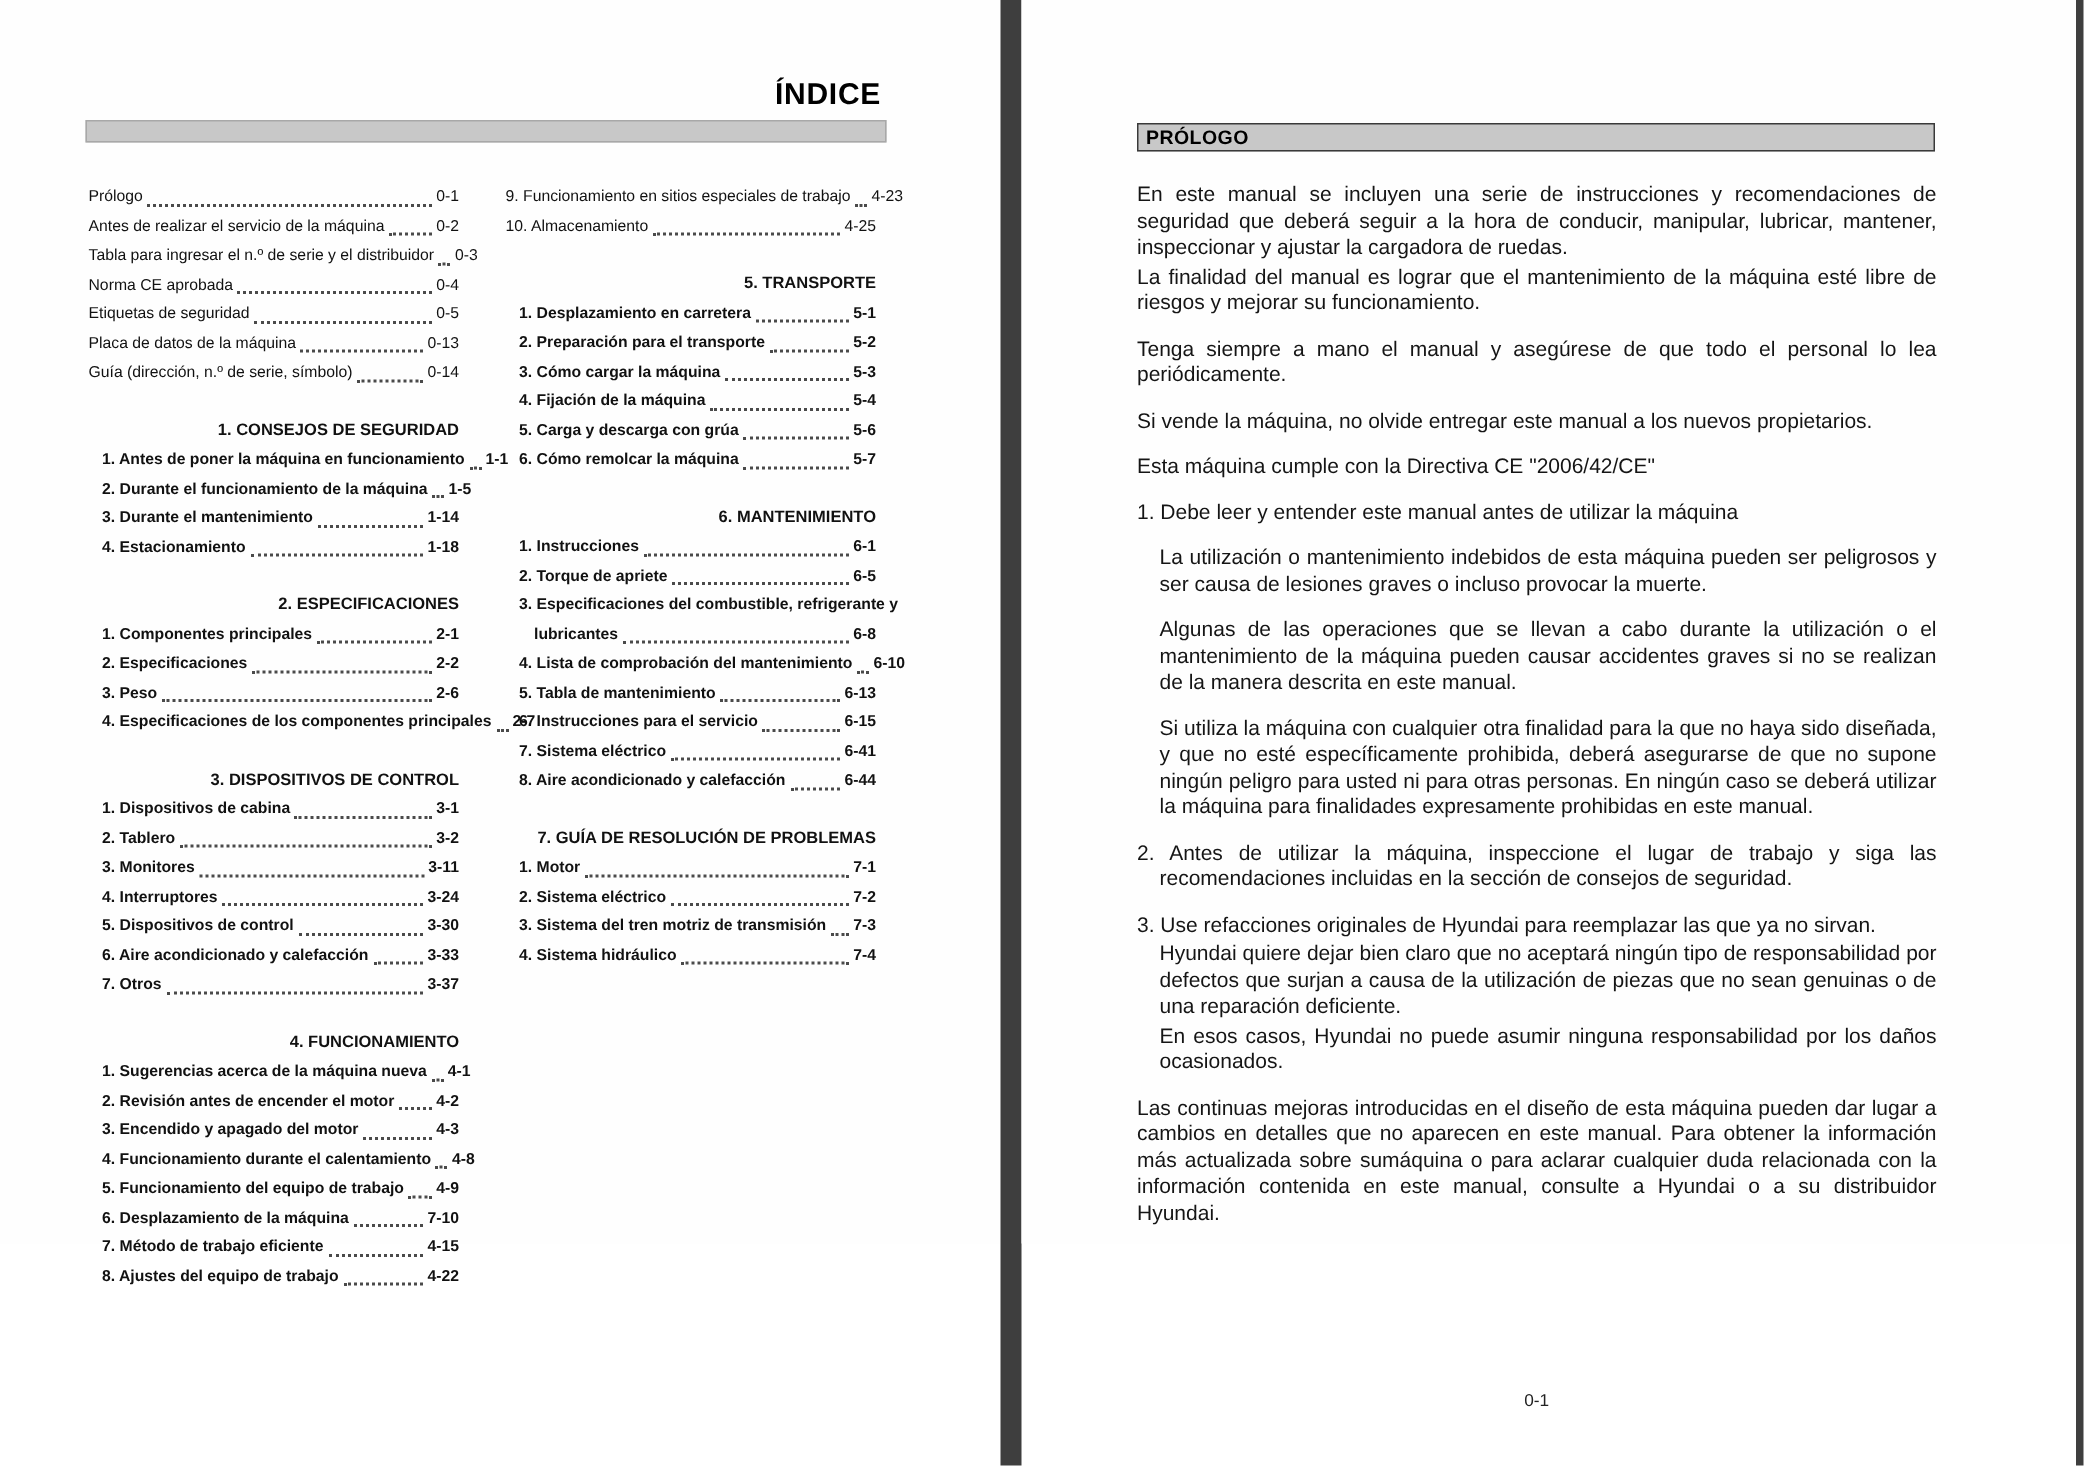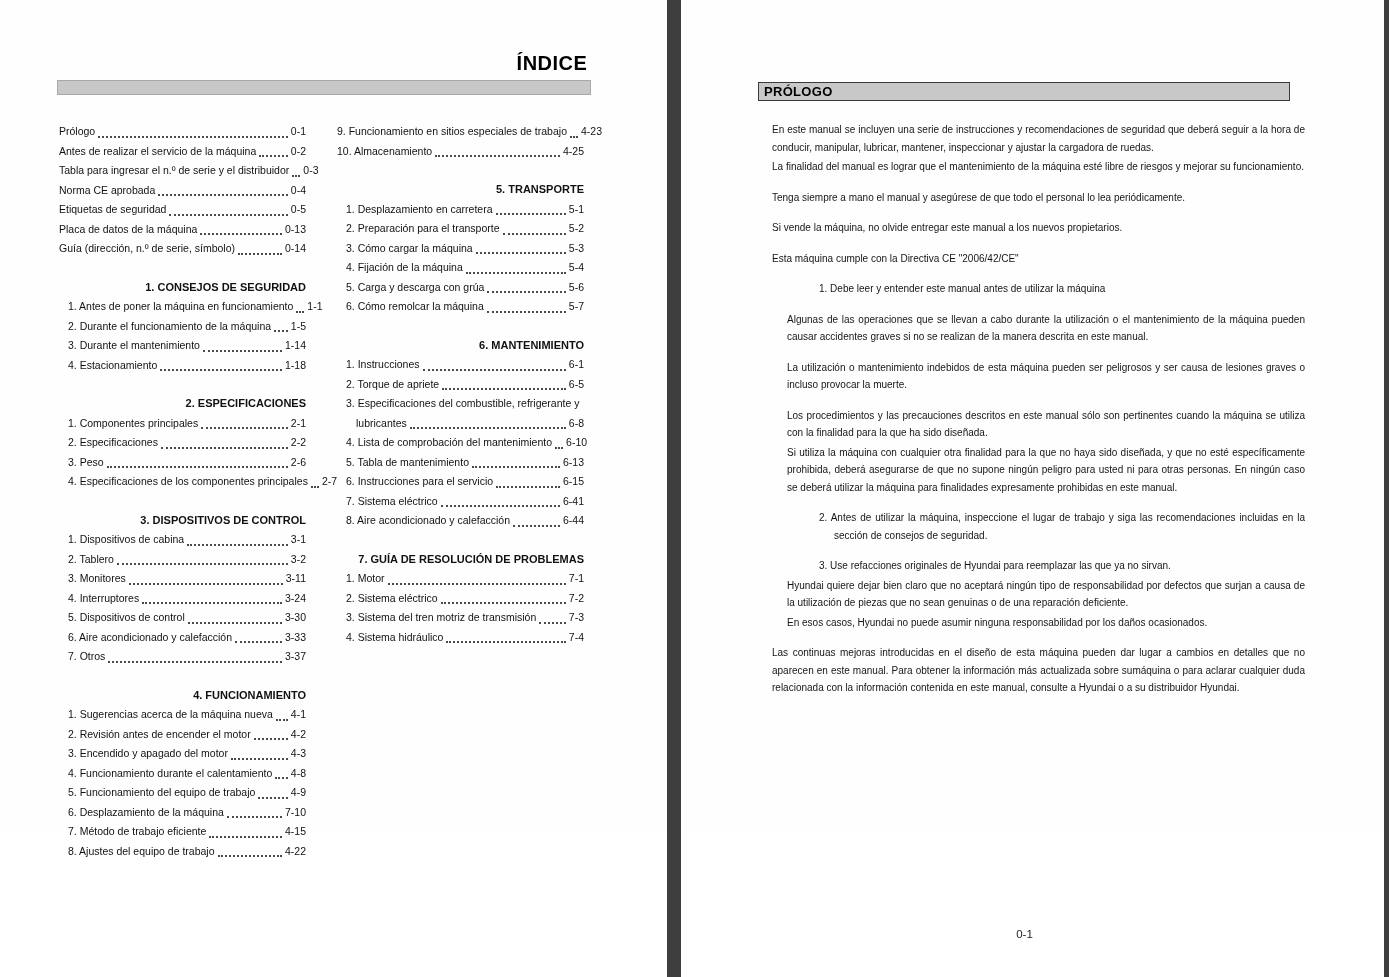--- a/index.html
+++ b/index.html
@@ -28,42 +28,42 @@
   .title-bar{
     position:absolute;left:57px;top:80px;width:534px;height:15px;
     background:var(--bar-gray);border:1px solid #a8a8a8;box-sizing:border-box;
   }
   .toc-col{position:absolute;top:122px;width:247px;font-size:10.5px;color:#111;}
   .toc-col-0{left:59px;}
   .toc-col-1{left:337px;}
   .toc-header{font-weight:bold;font-size:11px;line-height:19.5px;white-space:nowrap;text-align:right;}
   .toc-section{margin-top:19px;}
   .toc-item{line-height:19.5px;}
-  .toc-item.ind{padding-left:9px;}
+  .toc-item.ind{padding-left:9px;font-weight:bold;}
   .toc-row{display:flex;align-items:baseline;}
   .toc-row.cont{padding-left:10px;text-align:center;}
   .toc-label{white-space:nowrap;}
   .toc-line1{white-space:nowrap;line-height:19.5px;}
   .dots{flex:1 1 auto;min-width:8px;margin:0 3px 4px 3px;border-bottom:2px dotted #4a4a4a;align-self:flex-end;}
   .toc-page{white-space:nowrap;}
 
   
   .prologo-bar{
     position:absolute;left:77px;top:82px;width:532px;height:19px;
     background:var(--bar-gray);border:1px solid #3a3a3a;box-sizing:border-box;
     display:flex;align-items:center;
   }
   .prologo-bar span{font-size:13px;font-weight:bold;padding-left:5px;letter-spacing:0.3px;color:#000;}
   .prologue-body{
-    position:absolute;left:91px;top:121px;width:533px;
-    font-size:10px;line-height:17.5px;text-align:justify;color:#151515;
+    position:absolute;left:77px;top:121px;width:533px;
+    font-size:14px;line-height:17.5px;text-align:justify;color:#151515;
   }
   .p{margin:0 0 13px 0;}
   .p.tight{margin-bottom:2px;}
-  .p.num{padding-left:15px;text-indent:-15px;margin-left:47px;}
+  .p.num{padding-left:15px;text-indent:-15px;}
   .p.sub{padding-left:15px;}
   .page-num{
     position:absolute;left:77px;top:928px;width:533px;text-align:center;
     font-size:11.5px;color:#222;
   }
 </style>
 </head>
 <body>
 
 <div class="page page-left">
@@ -457,23 +457,22 @@
   <div class="prologo-bar">
     <span>PRÓLOGO</span>
   </div>
   <div class="prologue-body" id="prologue-body">
       <p class="p plain tight">En este manual se incluyen una serie de instrucciones y recomendaciones de seguridad que deberá seguir a la hora de conducir, manipular, lubricar, mantener, inspeccionar y ajustar la cargadora de ruedas.</p>
       <p class="p plain">La finalidad del manual es lograr que el mantenimiento de la máquina esté libre de riesgos y mejorar su funcionamiento.</p>
       <p class="p plain">Tenga siempre a mano el manual y asegúrese de que todo el personal lo lea periódicamente.</p>
       <p class="p plain">Si vende la máquina, no olvide entregar este manual a los nuevos propietarios.</p>
       <p class="p plain">Esta máquina cumple con la Directiva CE "2006/42/CE"</p>
       <p class="p num">1. Debe leer y entender este manual antes de utilizar la máquina</p>
+      <p class="p sub">La utilización o mantenimiento indebidos de esta máquina pueden ser peligrosos y ser causa de lesiones graves o incluso provocar la muerte.</p>
       <p class="p sub">Algunas de las operaciones que se llevan a cabo durante la utilización o el mantenimiento de la máquina pueden causar accidentes graves si no se realizan de la manera descrita en este manual.</p>
-      <p class="p sub">La utilización o mantenimiento indebidos de esta máquina pueden ser peligrosos y ser causa de lesiones graves o incluso provocar la muerte.</p>
-      <p class="p sub tight">Los procedimientos y las precauciones descritos en este manual sólo son pertinentes cuando la máquina se utiliza con la finalidad para la que ha sido diseñada.</p>
       <p class="p sub">Si utiliza la máquina con cualquier otra finalidad para la que no haya sido diseñada, y que no esté específicamente prohibida, deberá asegurarse de que no supone ningún peligro para usted ni para otras personas.  En ningún caso se deberá utilizar la máquina para finalidades expresamente prohibidas en este manual.</p>
       <p class="p num">2. Antes de utilizar la máquina, inspeccione el lugar de trabajo y siga las recomendaciones incluidas en la sección de consejos de seguridad.</p>
       <p class="p num tight">3. Use refacciones originales de Hyundai para reemplazar las que ya no sirvan.</p>
       <p class="p sub tight">Hyundai quiere dejar bien claro que no aceptará ningún tipo de responsabilidad por defectos que surjan a causa de la utilización de piezas que no sean genuinas o de una reparación deficiente.</p>
       <p class="p sub">En esos casos, Hyundai no puede asumir ninguna responsabilidad por los daños ocasionados.</p>
       <p class="p plain">Las continuas mejoras introducidas en el diseño de esta máquina pueden dar lugar a cambios en detalles que no aparecen en este manual.  Para obtener la información más actualizada sobre sumáquina o para aclarar cualquier duda relacionada con la información contenida en este manual, consulte a Hyundai o a su distribuidor Hyundai.</p>
     </div>
   <div class="page-num">0-1</div>
 </div>
 

